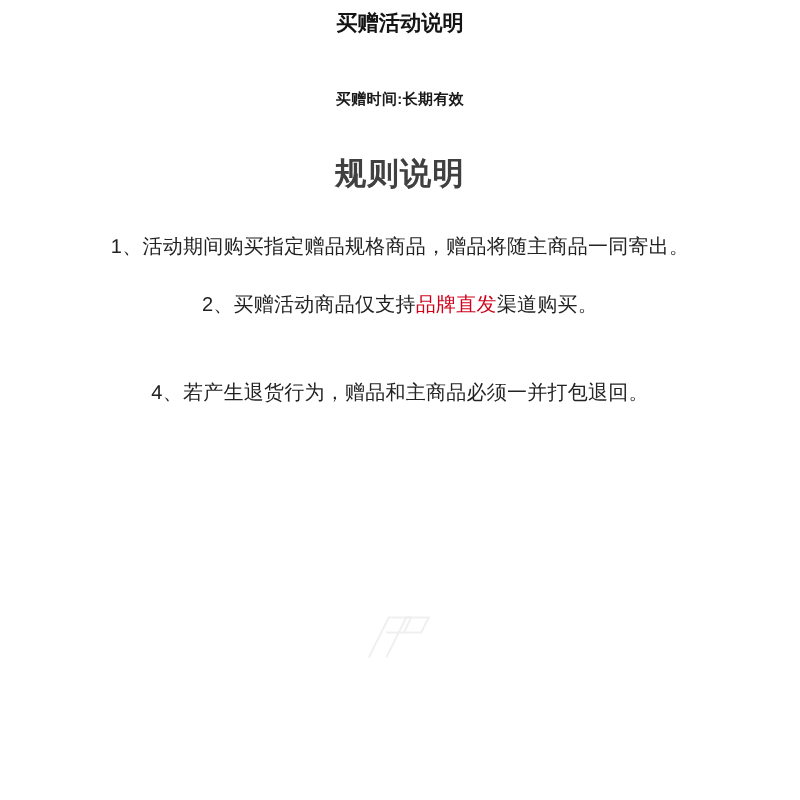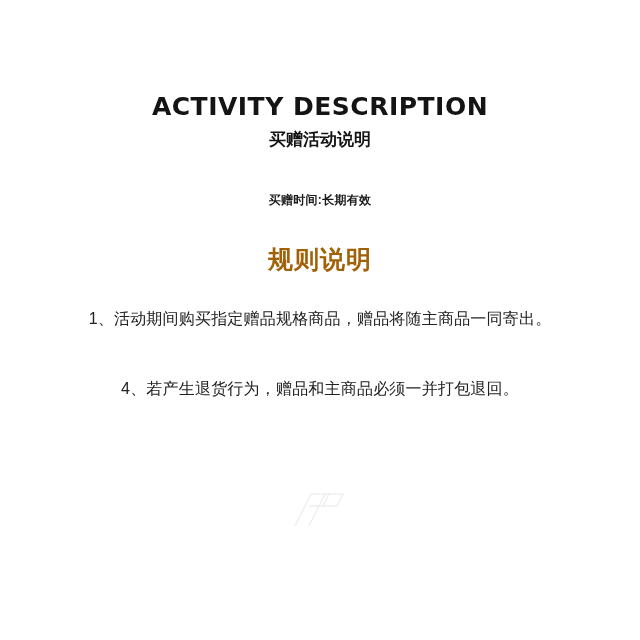--- a/index.html
+++ b/index.html
@@ -45,21 +45,21 @@
     margin-top: 41px;
     font-size: 12px;
     font-weight: bold;
     color: #1a1a1a;
     letter-spacing: 0.3px;
   }
   .section-heading {
     margin-top: 34px;
     font-size: 25px;
     font-weight: bold;
-    color: #a16207;
+    color: #404040;
     letter-spacing: 1px;
   }
   .rules {
     margin-top: 32px;
   }
   .rule {
     font-size: 16px;
     line-height: 22px;
     color: #222222;
     margin-bottom: 25px;
@@ -85,34 +85,36 @@
     display: block;
   }
 </style>
 </head>
 <body>
 
 <div class="page">
 
   <div class="content">
 
-    <div class="title-en">ACTIVITY DESCRIPTION</div>
 
     <div class="title-cn">买赠活动说明</div>
 
     <div class="subtitle">买赠时间:长期有效</div>
 
     <div class="section-heading">规则说明</div>
 
     <div class="rules">
 
       <div class="rule">
         <span>1、活动期间购买指定赠品规格商品，赠品将随主商品一同寄出。</span><span class="accent"></span><span></span>
       </div>
 
+      <div class="rule">
+        <span>2、买赠活动商品仅支持</span><span class="accent">品牌直发</span><span>渠道购买。</span>
+      </div>
 
 
       <div class="rule">
         <span>4、若产生退货行为，赠品和主商品必须一并打包退回。</span><span class="accent"></span><span></span>
       </div>
 
     </div>
 
   </div>
 

